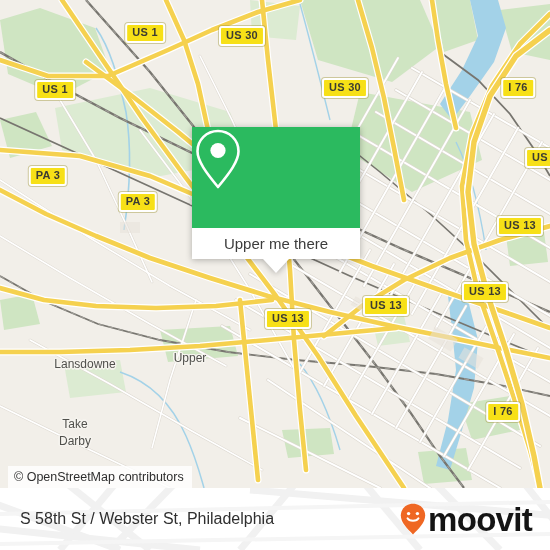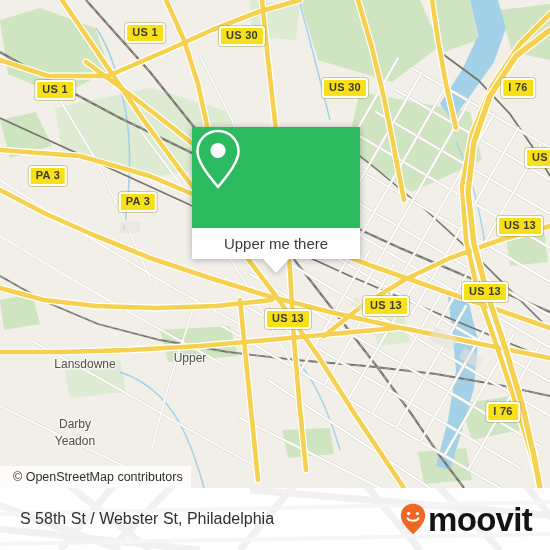--- a/index.html
+++ b/index.html
@@ -71,24 +71,24 @@
     position:absolute;left:50%;top:132px;
     margin-left:-13px;
     width:0;height:0;
     border-left:13px solid transparent;
     border-right:13px solid transparent;
     border-top:14px solid #ffffff;
   }
 
   
   #attrib{
-    position:absolute;left:0;top:466px;height:22px;
+    position:absolute;left:8px;top:466px;height:22px;
     background:rgba(255,255,255,.80);
     display:flex;align-items:center;
-    padding:0 8px 0 13px;
+    padding:0 8px 0 6px;
     color:#2e2e2e;font-size:12.5px;
     font-family:"Liberation Sans", sans-serif;
   }
 
   
   #footer{
     position:absolute;left:0;top:488px;width:550px;height:62px;
     background:#ffffff;overflow:hidden;
   }
   #footer-watermark{
@@ -329,22 +329,22 @@
     <div class="shield" style="left:540px;top:138px;">US</div>
     <div class="shield" style="left:138px;top:182px;">PA 3</div>
     <div class="shield" style="left:520px;top:206px;">US 13</div>
     <div class="shield" style="left:485px;top:272px;">US 13</div>
     <div class="shield" style="left:386px;top:286px;">US 13</div>
     <div class="shield" style="left:288px;top:299px;">US 13</div>
     <div class="shield" style="left:503px;top:392px;">I 76</div>
 
     <div class="place" style="left:85px;top:364px;">Lansdowne</div>
     <div class="place" style="left:190px;top:358px;">Upper</div>
-    <div class="place two-line" style="left:75px;top:424px;">Darby</div>
-    <div class="place two-line" style="left:75px;top:441px;">Yeadon</div>
+    <div class="place two-line" style="left:75px;top:424px;">Take</div>
+    <div class="place two-line" style="left:75px;top:441px;">Darby</div>
 
     <div id="popup">
       <div id="popup-top">
         <svg width="52" height="64" viewBox="0 0 52 64">
           <path d="M26 4 C14.5 4 5.5 13 5.5 24.3 C5.5 34 14 45.5 26 60 C38 45.5 46.5 34 46.5 24.3 C46.5 13 37.5 4 26 4 Z" fill="none" stroke="#ffffff" stroke-width="2.6" stroke-linejoin="round"></path>
           <circle cx="26" cy="23.5" r="7.6" fill="#ffffff"></circle>
         </svg>
       </div>
       <div id="popup-bottom">Upper me there</div>
       <div id="popup-tail"></div>

